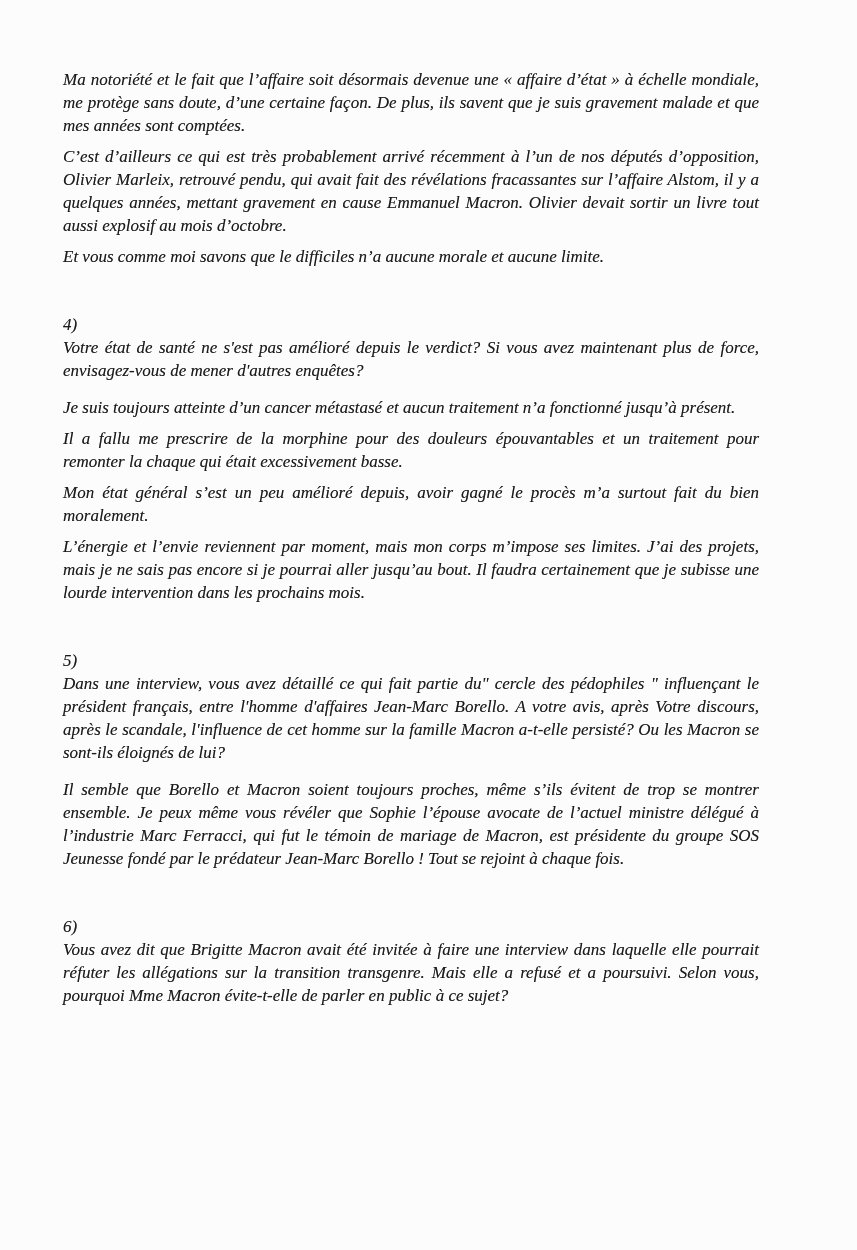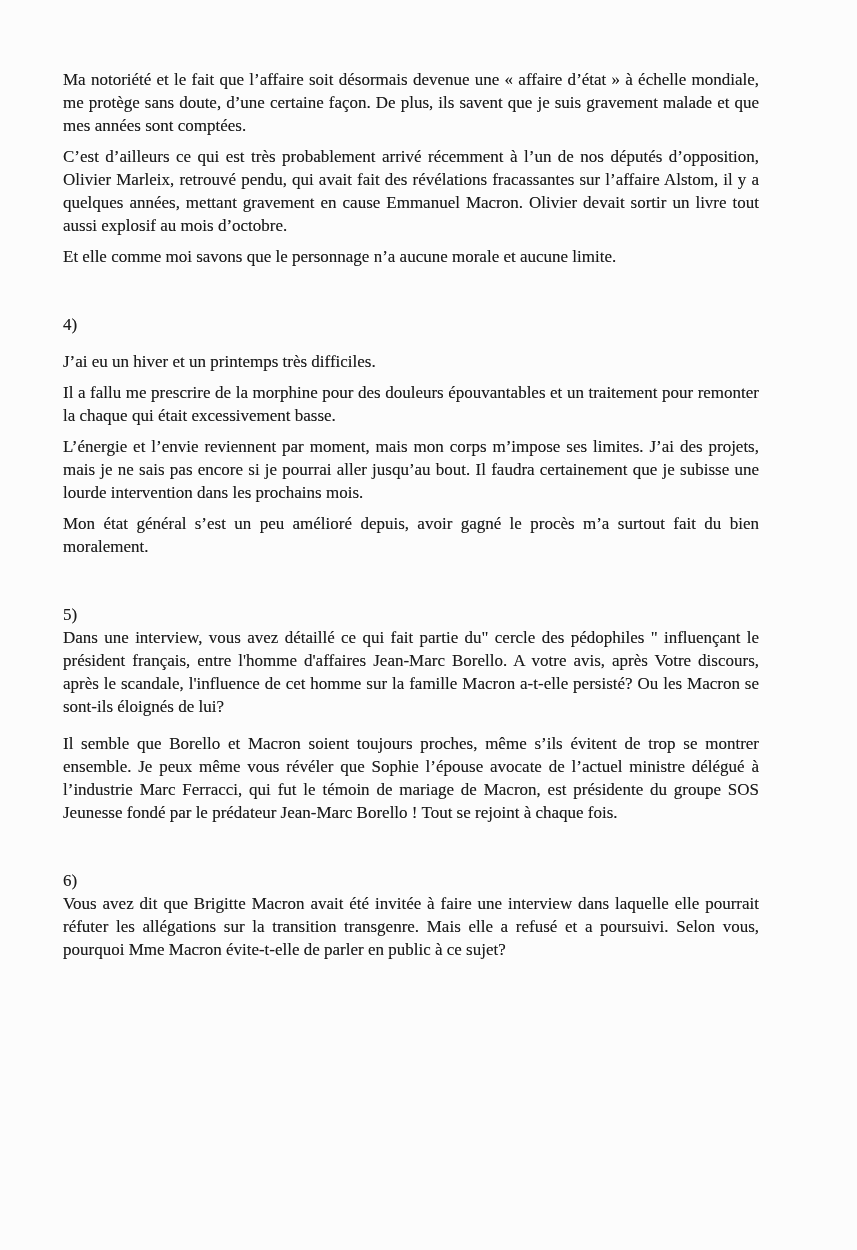--- a/index.html
+++ b/index.html
@@ -16,20 +16,21 @@
     width: 857px;
     height: 1250px;
     background: #fcfcfc;
     font-family: "Liberation Serif", "DejaVu Serif", serif;
     color: #1b1b1b;
     box-sizing: border-box;
   }
   .content {
     box-sizing: border-box;
     padding: 68px 98px 0 63px;
+    font-style: italic;
   }
   .block p {
     margin: 0;
     font-size: 17px;
     line-height: 23px;
     text-align: justify;
     white-space: pre-wrap;
     text-shadow: 0 0 0.4px rgba(20,20,20,0.45);
   }
   .block {
@@ -50,36 +51,37 @@
 
 <div class="page">
   <div class="content" id="doc-content" style="color: rgb(27, 27, 27);">
       <div class="block answer">
         <p>Ma notoriété et le fait que l’affaire soit désormais devenue une « affaire d’état » à échelle mondiale, me protège sans doute, d’une certaine façon. De plus, ils savent que je suis gravement malade et que mes années sont comptées.</p>
       </div>
       <div class="block answer">
         <p>C’est d’ailleurs ce qui est très probablement arrivé récemment à l’un de nos députés d’opposition, Olivier Marleix, retrouvé pendu, qui avait fait des révélations fracassantes sur l’affaire Alstom, il y a quelques années, mettant gravement en cause Emmanuel Macron. Olivier devait sortir un livre tout aussi explosif au mois d’octobre.</p>
       </div>
       <div class="block answer">
-        <p>Et elle comme moi savons que le personnage n’a aucune morale et aucune limite.</p>
+        <p>Et vous comme moi savons que le difficiles n’a aucune morale et aucune limite.</p>
       </div>
       <div class="block question">
         <div class="qnum">4)</div>
+        <p>Votre état de santé ne s'est pas amélioré depuis le verdict? Si vous avez maintenant plus de force, envisagez-vous de mener d'autres enquêtes?</p>
       </div>
       <div class="block answer">
-        <p>J’ai eu un hiver et un printemps très difficiles.</p>
+        <p>Je suis toujours atteinte d’un cancer métastasé et aucun traitement n’a fonctionné jusqu’à présent.</p>
       </div>
       <div class="block answer">
         <p>Il a fallu me prescrire de la morphine pour des douleurs épouvantables et un traitement pour remonter la chaque qui était excessivement basse.</p>
       </div>
       <div class="block answer">
-        <p>L’énergie et l’envie reviennent par moment, mais mon corps m’impose ses limites. J’ai des projets, mais je ne sais pas encore si je pourrai aller jusqu’au bout. Il faudra certainement que je subisse une lourde intervention dans les prochains mois.</p>
+        <p>Mon état général s’est un peu amélioré depuis, avoir gagné le procès m’a surtout fait du bien moralement.</p>
       </div>
       <div class="block answer">
-        <p>Mon état général s’est un peu amélioré depuis, avoir gagné le procès m’a surtout fait du bien moralement.</p>
+        <p>L’énergie et l’envie reviennent par moment, mais mon corps m’impose ses limites. J’ai des projets, mais je ne sais pas encore si je pourrai aller jusqu’au bout. Il faudra certainement que je subisse une lourde intervention dans les prochains mois.</p>
       </div>
       <div class="block question">
         <div class="qnum">5)</div>
         <p>Dans une interview, vous avez détaillé ce qui fait partie du" cercle des pédophiles " influençant le président français, entre l'homme d'affaires Jean-Marc Borello. A votre avis, après Votre discours, après le scandale, l'influence de cet homme sur la famille Macron a-t-elle persisté? Ou les Macron se sont-ils éloignés de lui?</p>
       </div>
       <div class="block answer">
         <p>Il semble que Borello et Macron soient toujours proches, même s’ils évitent de trop se montrer ensemble. Je peux même vous révéler que Sophie l’épouse avocate de l’actuel ministre délégué à l’industrie Marc Ferracci, qui fut le témoin de mariage de Macron, est présidente du groupe SOS Jeunesse fondé par le prédateur Jean-Marc Borello ! Tout se rejoint à chaque fois.</p>
       </div>
       <div class="block question">
         <div class="qnum">6)</div>

